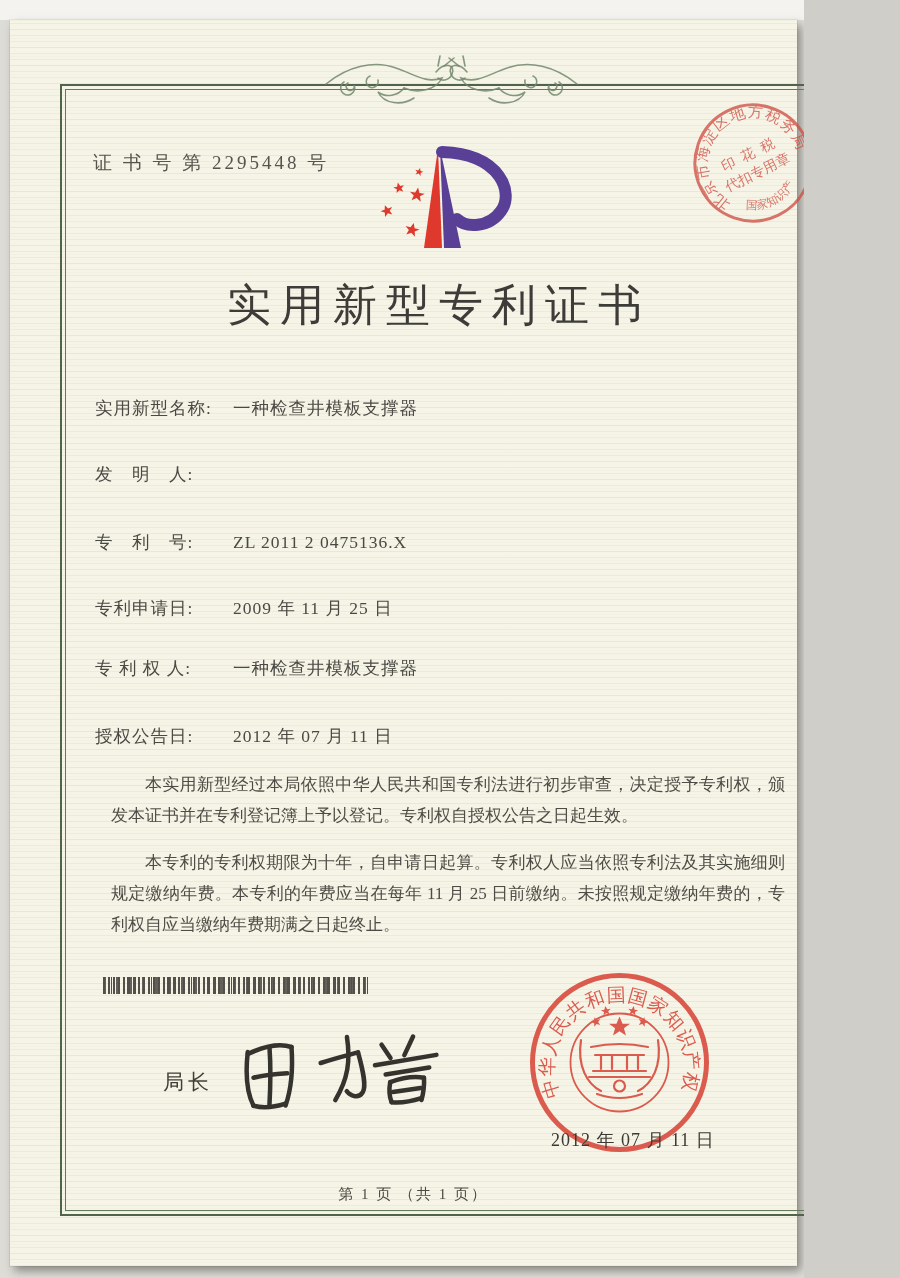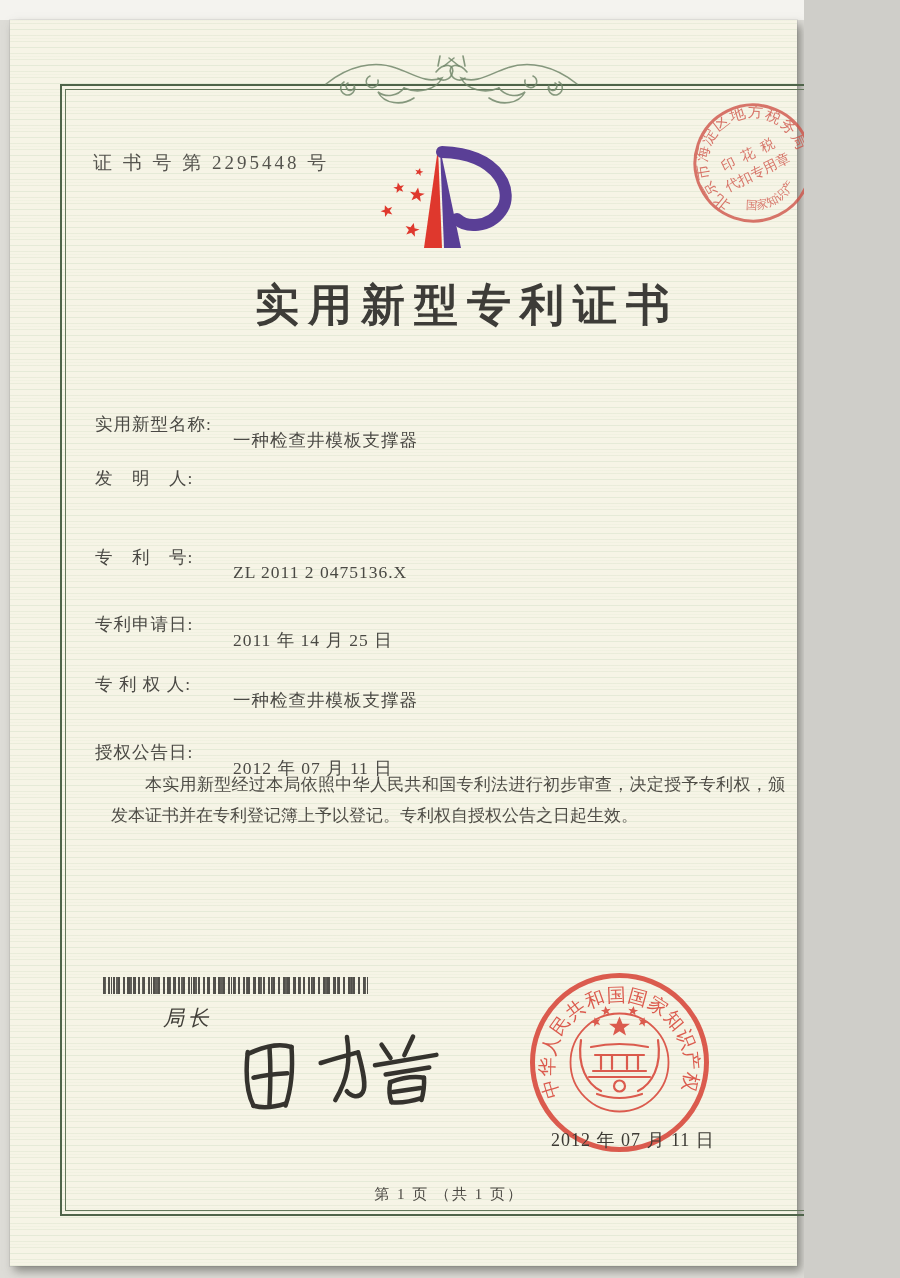--- a/index.html
+++ b/index.html
@@ -7,39 +7,39 @@
   .page{position:relative;width:804px;height:1278px;overflow:hidden;background:linear-gradient(180deg,#f4f3ef 0 20px,#dddcd7 20px 100%);}
   .paper{position:absolute;left:10px;top:20px;right:7px;bottom:12px;
     background-color:#f6f4e6;
     background-image:
       repeating-linear-gradient(0deg, rgba(150,185,140,0.13) 0 1px, transparent 1px 6px),
       repeating-linear-gradient(0deg, transparent 0 3px, rgba(205,222,195,0.12) 3px 4px, transparent 4px 9px);
     box-shadow:4px 5px 9px rgba(70,70,62,.55), 0 0 0 1px rgba(0,0,0,.05);}
   .frame{position:absolute;left:60px;top:84px;width:782px;height:1128px;border:2px solid #4f644a;}
   .frame-inner{position:absolute;inset:3px;border:1px solid #64785c;}
   .cert-no{position:absolute;left:93px;top:150px;font-size:19px;letter-spacing:3px;color:#55544e;}
-  .title{position:absolute;left:76px;width:782px;top:276px;text-align:center;font-size:44px;font-weight:bold;letter-spacing:9px;color:#3d3c38;}
+  .title{position:absolute;left:48px;width:782px;top:276px;text-align:center;font-size:44px;font-weight:normal;letter-spacing:9px;color:#3d3c38;}
   .fields{position:absolute;left:95px;top:396px;width:700px;font-size:17.5px;color:#4a4944;letter-spacing:1px;}
   .frow{position:absolute;left:0;display:flex;align-items:center;}
   .flabel{display:inline-block;width:132px;flex:0 0 132px;white-space:nowrap;}
-  .fvalue{display:inline-block;padding-left:6px;margin-top:32px;}
+  .fvalue{display:inline-block;padding-left:6px;}
   .fvalue .l2{display:block;}
   .paras{position:absolute;left:95px;top:753px;width:706px;font-size:17px;line-height:31px;color:#4e4c46;text-align:justify;}
   .paras p{margin:16px;text-indent:2em;}
   .barcode{position:absolute;left:103px;top:977px;width:265px;height:17px;opacity:.82;
     background-image:
       repeating-linear-gradient(90deg,#2e2d2a 0 2px,transparent 2px 5px),
       repeating-linear-gradient(90deg,#2e2d2a 0 1px,transparent 1px 8px),
       repeating-linear-gradient(90deg,rgba(46,45,42,.9) 0 3px,transparent 3px 13px);}
-  .sig-title{position:absolute;left:163px;top:1004px;font-size:21px;letter-spacing:4px;color:#403e38;font-style:italic;}
+  .sig-title{position:absolute;left:163px;top:1068px;font-size:21px;letter-spacing:4px;color:#403e38;}
   .sig-svg{position:absolute;left:225px;top:1012px;}
   .seal-main{position:absolute;left:527px;top:970px;opacity:.88;}
   .seal-tax{position:absolute;left:688px;top:98px;opacity:.78;}
   .seal-date{position:absolute;left:551px;top:1128px;font-size:18px;letter-spacing:1px;color:#3c3a34;z-index:5;}
-  .footer{position:absolute;left:60px;width:706px;top:1185px;text-align:center;font-size:15px;letter-spacing:2px;color:#4c4a44;padding-left:36px;}
+  .footer{position:absolute;left:60px;width:706px;top:1185px;text-align:center;font-size:15px;letter-spacing:2px;color:#4c4a44;}
   .logo{position:absolute;left:362px;top:140px;}
   .orn-top{position:absolute;left:318px;top:32px;}
   .orn-right{position:absolute;left:822px;top:1072px;}
   .orn{stroke:#72876b;fill:none;stroke-width:1.6;stroke-linecap:round;opacity:.85;}
   svg text{font-family:"Liberation Serif","DejaVu Serif",serif;}
 </style>
 </head>
 <body>
 
 <div class="page">
@@ -112,34 +112,35 @@
     <div class="frow" style="top:66px">
       <span class="flabel">发　明　人:</span>
       <span class="fvalue"></span>
     </div>
     <div class="frow" style="top:134px">
       <span class="flabel">专　利　号:</span>
       <span class="fvalue">ZL 2011 2 0475136.X</span>
     </div>
     <div class="frow" style="top:200px">
       <span class="flabel">专利申请日:</span>
-      <span class="fvalue">2011 年 14 月 25 日</span>
+      <span class="fvalue">2009 年 11 月 25 日</span>
     </div>
     <div class="frow" style="top:260px">
       <span class="flabel">专 利 权 人:</span>
       <span class="fvalue">一种检查井模板支撑器</span>
     </div>
     <div class="frow" style="top:328px">
       <span class="flabel">授权公告日:</span>
       <span class="fvalue">2012 年 07 月 11 日</span>
     </div>
   </div>
 
   <div class="paras">
     <p>本实用新型经过本局依照中华人民共和国专利法进行初步审查，决定授予专利权，颁发本证书并在专利登记簿上予以登记。专利权自授权公告之日起生效。</p>
+    <p>本专利的专利权期限为十年，自申请日起算。专利权人应当依照专利法及其实施细则规定缴纳年费。本专利的年费应当在每年 11 月 25 日前缴纳。未按照规定缴纳年费的，专利权自应当缴纳年费期满之日起终止。</p>
   </div>
 
   <div class="barcode"></div>
 
   <div class="sig-title">局长</div>
   <svg class="sig-svg" width="220" height="110" viewBox="0 0 220 110">
     <title>田力普</title>
     <g transform="rotate(-4 110 55)" stroke="#35332e" stroke-width="4.5" stroke-linecap="round" stroke-linejoin="round" fill="none">
       <path d="M24,34 C20,56 20,74 26,88"></path>
       <path d="M24,36 C44,28 58,28 68,32"></path>

